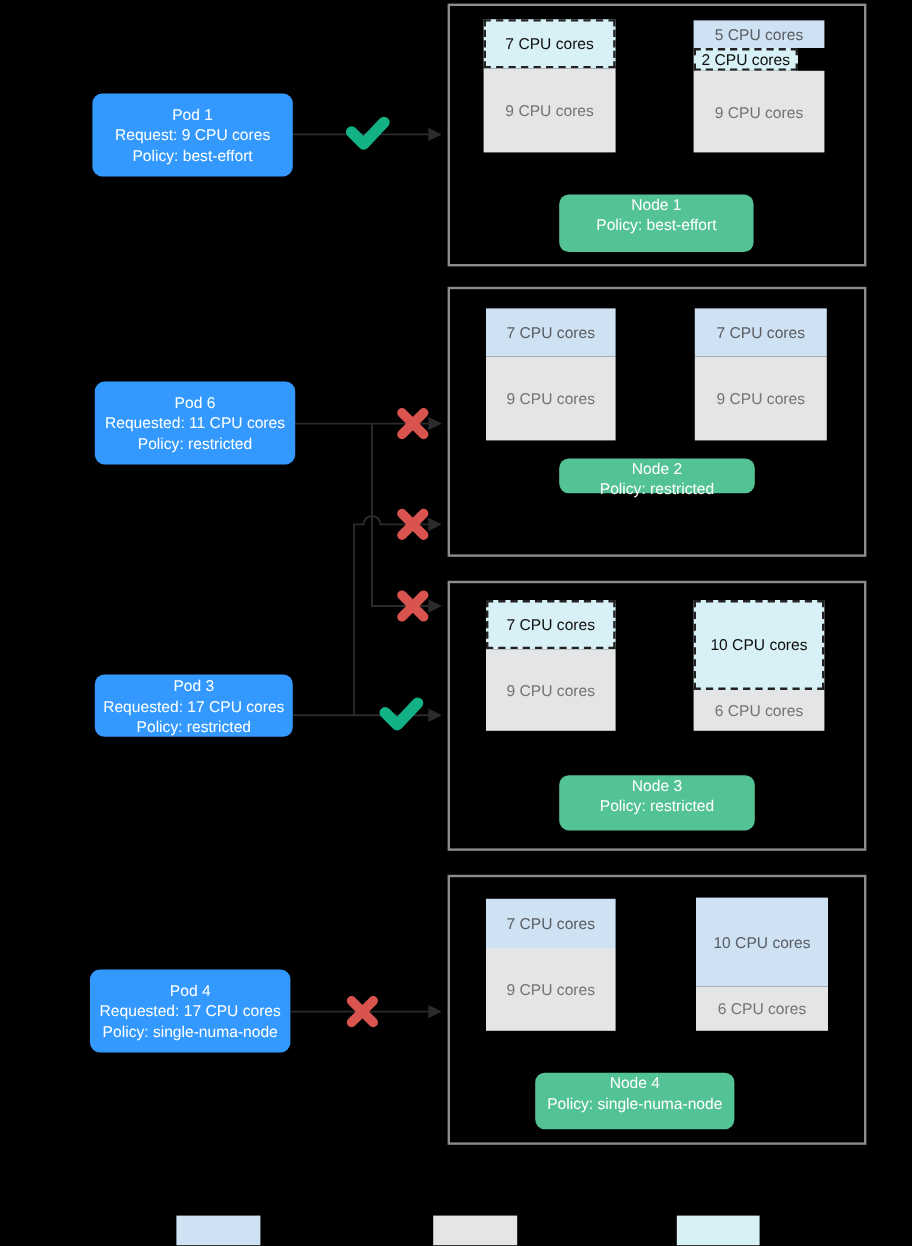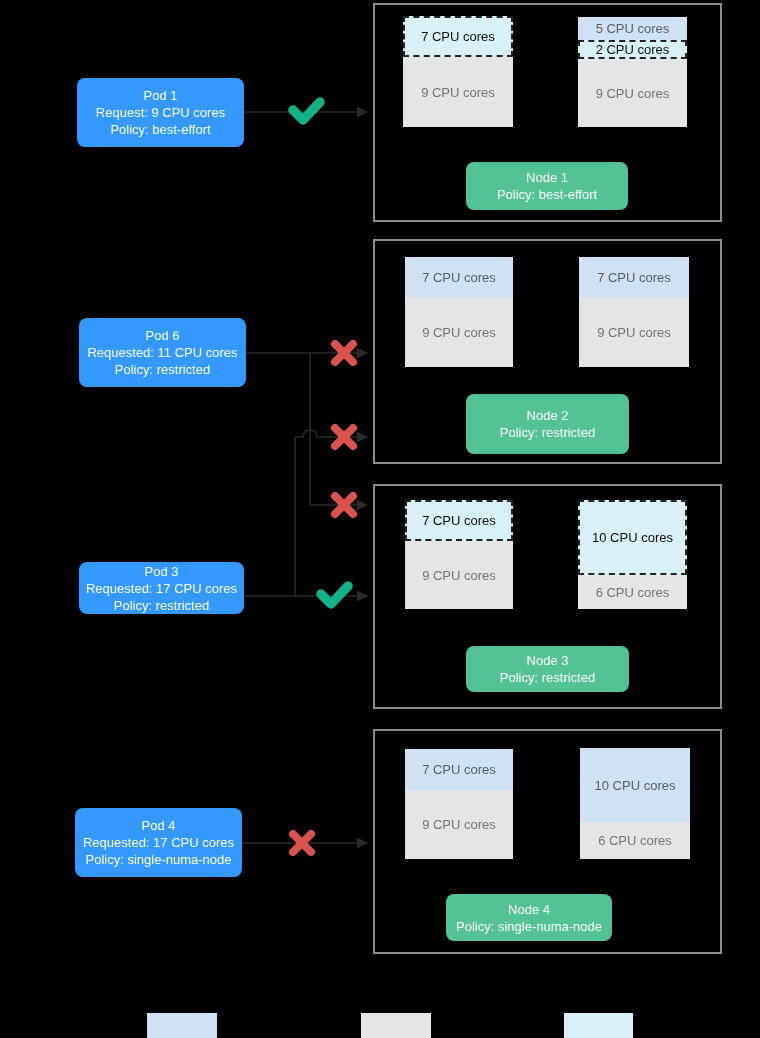--- a/index.html
+++ b/index.html
@@ -21,21 +21,21 @@
   .blk{
     position:absolute;display:flex;align-items:center;justify-content:center;
     font-size:13px;box-sizing:border-box;text-align:center;
   }
   .blk-blue{background:#cfe2f3;color:#595d62;align-items:center;}
   .blk-gray{background:#e3e5e6;color:#737373;}
   .blk-cyan{background:#d8f1f6;color:#0d0d0d;border:2px dashed #222;}
   
   .nlabel{
     position:absolute;background:#53c295;border-radius:8px;color:#fff;
-    display:flex;flex-direction:column;justify-content:center;align-items:center;
+    display:flex;flex-direction:column;align-items:center;
     text-align:center;font-size:13px;line-height:17px;
   }
   .swatch{position:absolute;}
   .sw-blue{background:#cfe2f3;}
   .sw-gray{background:#e3e5e6;}
   .sw-cyan{background:#d8f1f6;}
   svg.overlay{position:absolute;left:0;top:0;pointer-events:none;}
 </style>
 </head>
 <body>
@@ -117,21 +117,21 @@
   <div class="nodebox" style="left:373px;top:3px;width:349px;height:219px"></div>
   <div class="blk blk-cyan" style="left:403px;top:16px;width:110px;height:41px">
     <span>7 CPU cores</span>
   </div>
   <div class="blk blk-gray" style="left:403px;top:57px;width:110px;height:70px">
     <span>9 CPU cores</span>
   </div>
   <div class="blk blk-blue" style="left:578px;top:17px;width:109px;height:23px">
     <span>5 CPU cores</span>
   </div>
-  <div class="blk blk-cyan" style="left:578px;top:40px;width:109px;height:19px">
+  <div class="blk blk-cyan" style="left:578px;top:40px;width:87px;height:19px">
     <span>2 CPU cores</span>
   </div>
   <div class="blk blk-gray" style="left:578px;top:59px;width:109px;height:68px">
     <span>9 CPU cores</span>
   </div>
   <div class="nlabel" style="left:466px;top:162px;width:162px;height:48px">
     <div>Node 1</div>
     <div>Policy: best-effort</div>
   </div>
 
@@ -141,21 +141,21 @@
   </div>
   <div class="blk blk-gray" style="left:405px;top:297px;width:108px;height:70px">
     <span>9 CPU cores</span>
   </div>
   <div class="blk blk-blue" style="left:579px;top:257px;width:110px;height:40px">
     <span>7 CPU cores</span>
   </div>
   <div class="blk blk-gray" style="left:579px;top:297px;width:110px;height:70px">
     <span>9 CPU cores</span>
   </div>
-  <div class="nlabel" style="left:466px;top:394px;width:163px;height:60px">
+  <div class="nlabel" style="left:466px;top:382px;width:163px;height:29px">
     <div>Node 2</div>
     <div>Policy: restricted</div>
   </div>
 
   <div class="nodebox" style="left:373px;top:484px;width:349px;height:225px"></div>
   <div class="blk blk-cyan" style="left:405px;top:500px;width:108px;height:41px">
     <span>7 CPU cores</span>
   </div>
   <div class="blk blk-gray" style="left:405px;top:541px;width:108px;height:68px">
     <span>9 CPU cores</span>

